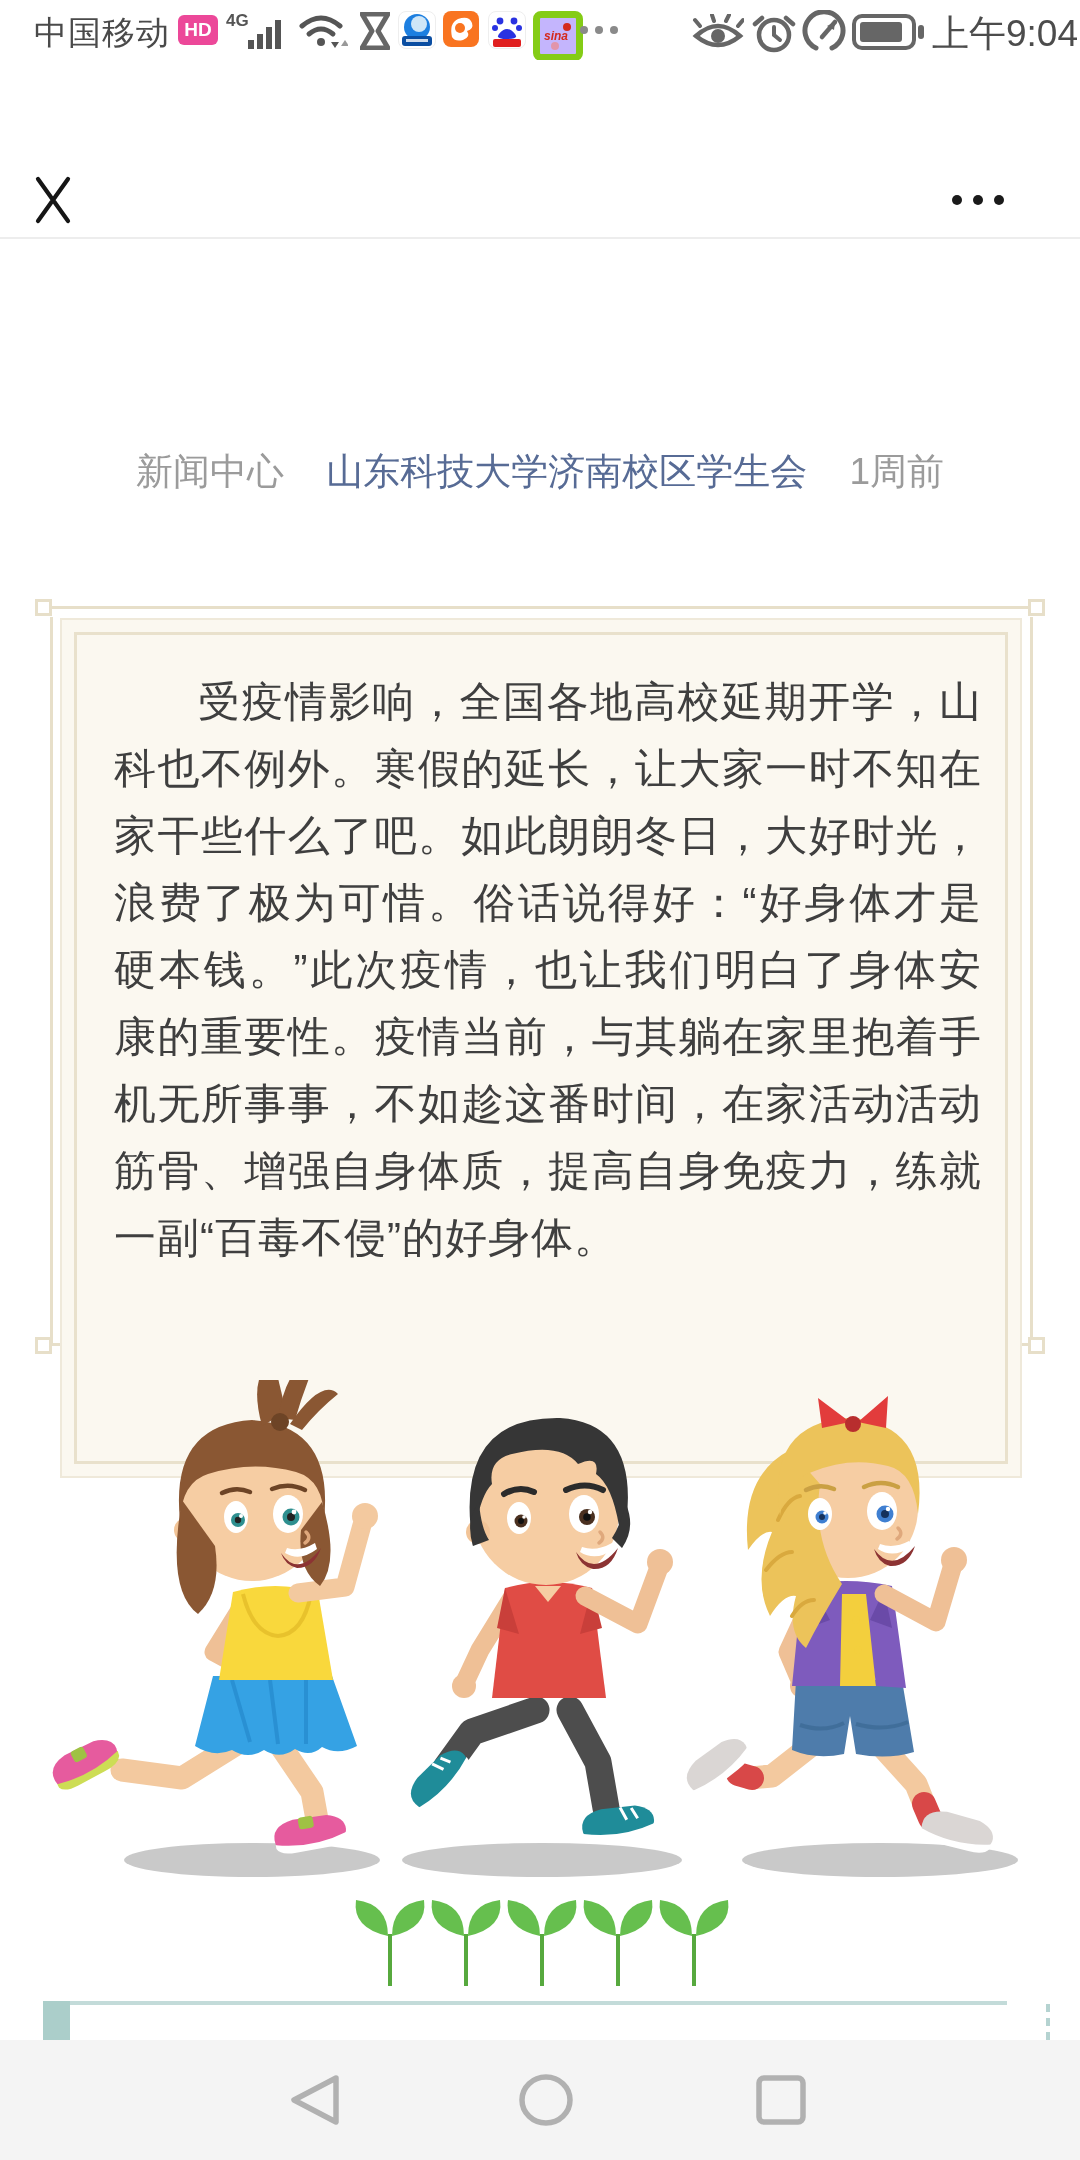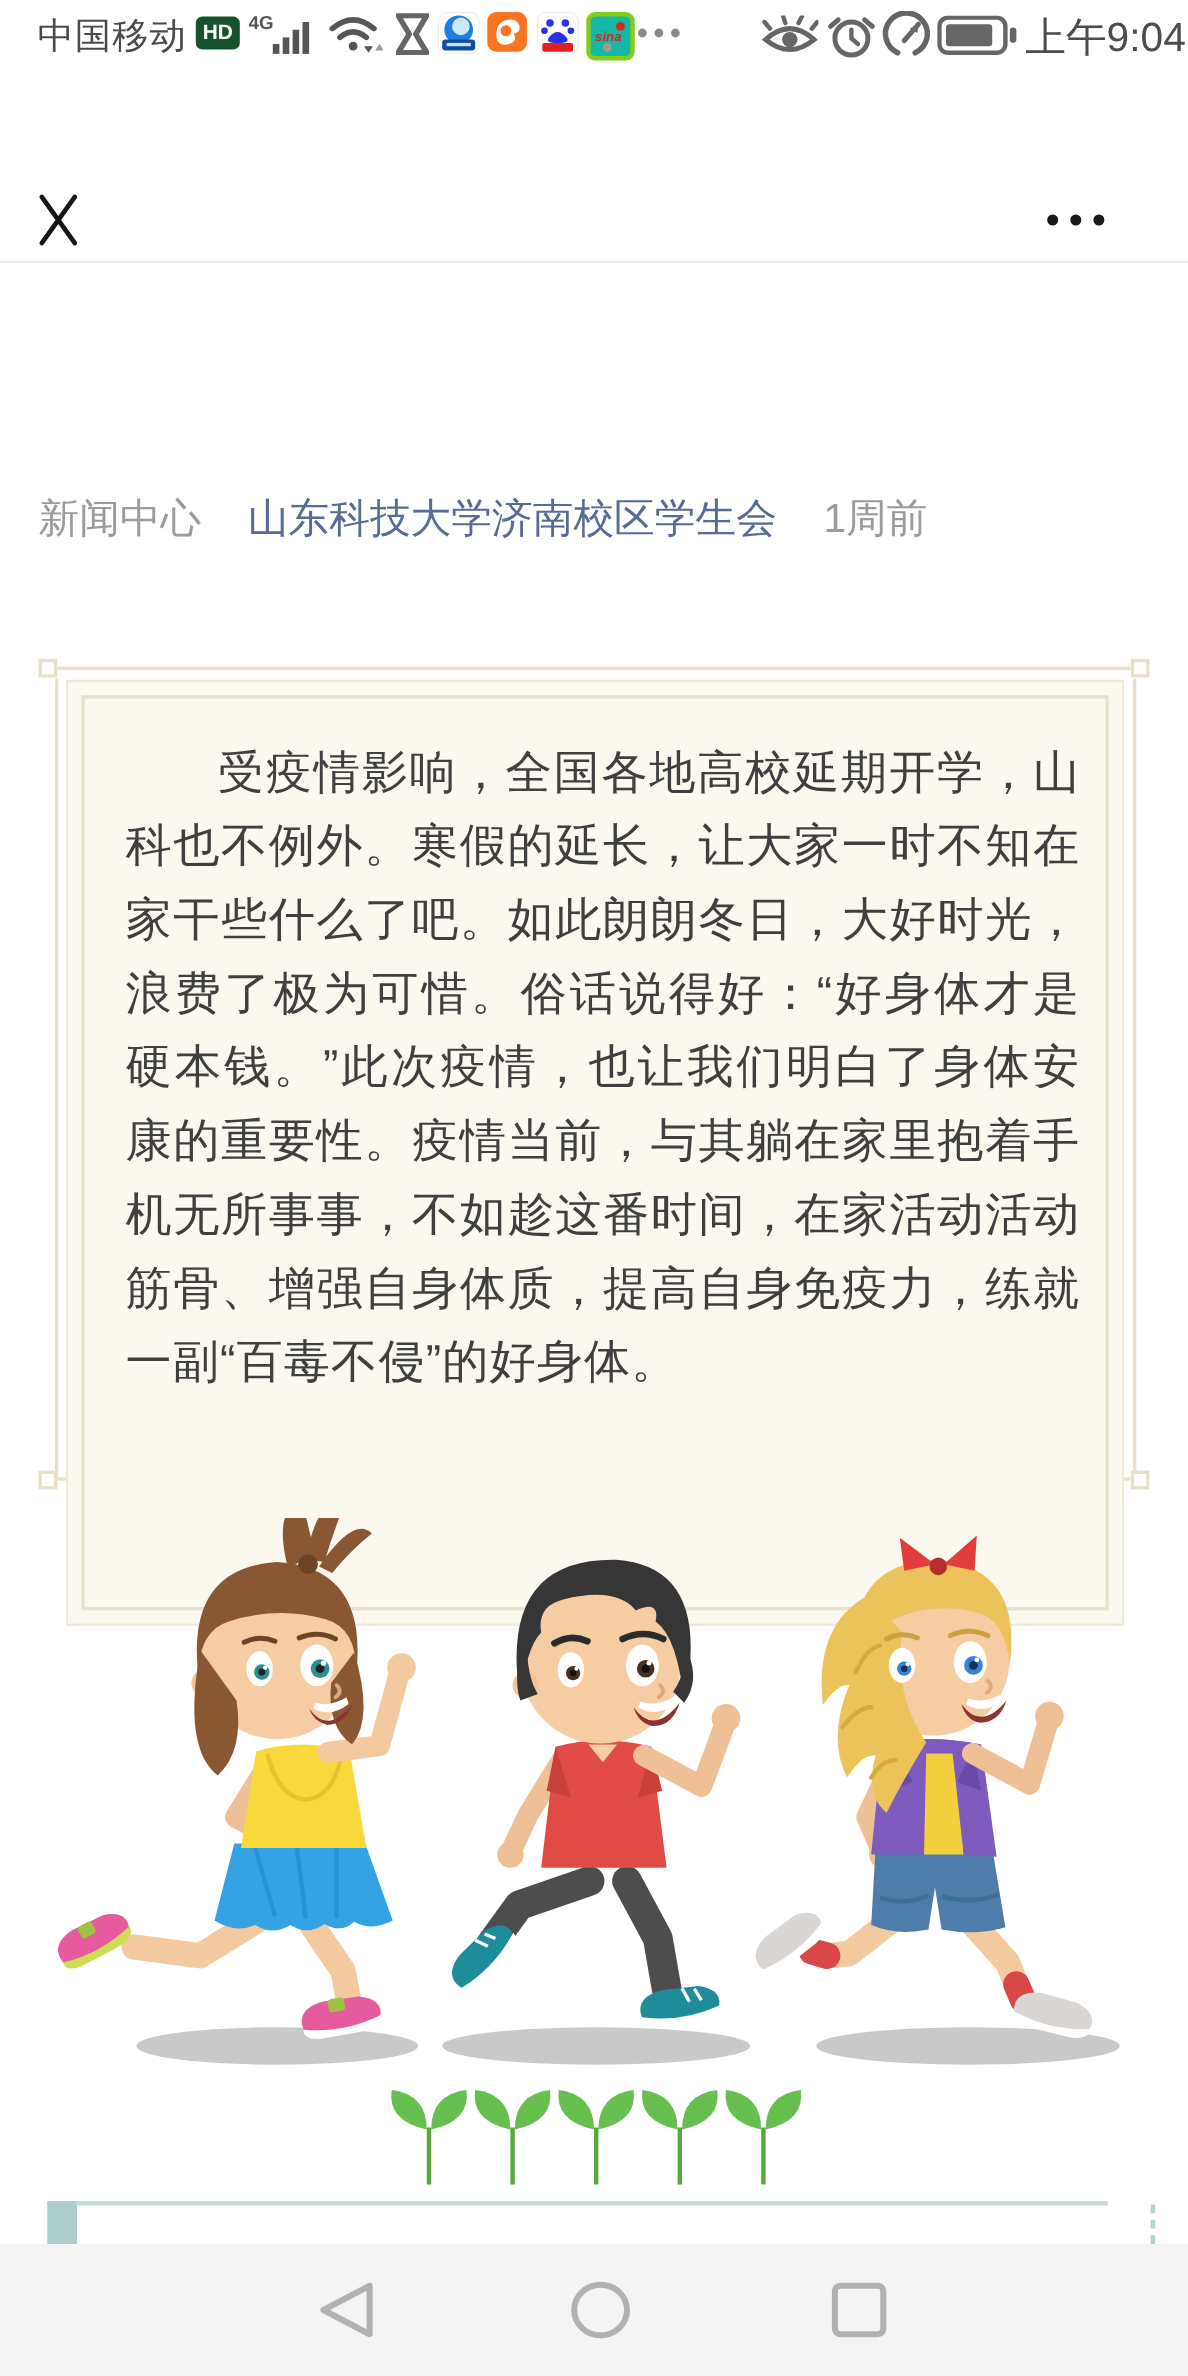--- a/index.html
+++ b/index.html
@@ -1,32 +1,32 @@
 <!DOCTYPE html>
 <html><head>
 <meta charset="utf-8">
 <style>
   html,body{margin:0;padding:0;background:#888;}
   #screen{position:relative;width:1080px;height:2160px;background:#ffffff;overflow:hidden;
           font-family:"Liberation Sans","DejaVu Sans",sans-serif;}
   
   .statusbar{position:absolute;left:0;top:0;width:1080px;height:60px;background:#fff;}
   .sb-carrier{position:absolute;left:34px;top:11px;font-size:33px;color:#4a4a4a;letter-spacing:1px;}
-  .sb-hd{position:absolute;left:178px;top:15px;width:40px;height:30px;background:#14532d;border-radius:6px;
+  .sb-hd{position:absolute;left:178px;top:15px;width:40px;height:30px;background:#ec4899;border-radius:6px;
          color:#fff;font-size:19px;font-weight:bold;text-align:center;line-height:30px;}
   .sb-ico{position:absolute;top:0;}
   .sb-time{position:absolute;left:932px;top:9px;font-size:37px;color:#4c4c4c;}
   .appico{position:absolute;width:36px;height:36px;top:11px;border-radius:8px;overflow:hidden;}
   
   .header{position:absolute;left:0;top:60px;width:1080px;height:118px;background:#fff;}
   .header-divider{position:absolute;left:0;top:177px;width:1080px;height:2px;background:#ededed;}
   
   .title{position:absolute;left:35px;top:222px;width:990px;font-size:58px;line-height:82px;
          color:#1a1a1a;font-weight:500;letter-spacing:1px;}
-  .byline{position:absolute;left:35px;top:447px;width:1010px;font-size:37px;white-space:nowrap;}
+  .byline{position:absolute;left:35px;top:447px;width:1010px;font-size:37px;white-space:nowrap;text-align:center;}
   .byline .cat{color:#9b9b9b;}
   .byline .author{color:#576b95;margin-left:32px;}
   .byline .ago{color:#9b9b9b;margin-left:32px;}
   
   .frame-line{position:absolute;background:#e7dfc9;}
   .frame-sq{position:absolute;width:17px;height:17px;background:#fff;border:3px solid #e7dfc9;box-sizing:border-box;}
   .panel{position:absolute;left:60px;top:618px;width:962px;height:860px;background:#fbf8f0;
          border:2px solid #efe9da;box-sizing:border-box;}
   .panel-inner{position:absolute;left:12px;top:12px;right:12px;bottom:12px;border:3px solid #e9e1cc;}
   .quote-text{position:absolute;left:52px;top:48px;width:868px;font-size:42px;line-height:67px;
@@ -87,21 +87,21 @@
     <div class="appico" style="left:488px;background:#fff;border:1px solid #eee">
       <svg width="36" height="36" viewBox="0 0 36 36">
         <circle cx="11" cy="9" r="3.4" fill="#2932e1"></circle>
         <circle cx="25" cy="9" r="3.4" fill="#2932e1"></circle>
         <circle cx="6" cy="16" r="3" fill="#2932e1"></circle>
         <circle cx="30" cy="16" r="3" fill="#2932e1"></circle>
         <path d="M10,22 Q18,12 26,22 Q30,27 18,27 Q6,27 10,22 Z" fill="#2932e1"></path>
         <rect x="4" y="27" width="28" height="8" rx="2" fill="#e01f1f"></rect>
       </svg>
     </div>
-    <div class="appico" style="left:533px;background:#14b8a6;border:4px solid #84cc16">
+    <div class="appico" style="left:533px;background:#c4b5fd;border:7px solid #84cc16">
       <svg width="36" height="36" viewBox="0 0 36 36">
         <text x="4" y="22" font-size="12" font-weight="bold" font-style="italic" fill="#d42a1d">sina</text>
         <circle cx="27" cy="9" r="4" fill="#d42a1d"></circle>
         <circle cx="15" cy="28" r="4" fill="#e88" opacity=".7"></circle>
       </svg>
     </div>
 
     <svg class="sb-ico" style="left:578px;top:24px" width="44" height="12" viewBox="0 0 44 12">
       <circle cx="6" cy="6" r="4" fill="#8a8a8a"></circle>
         <circle cx="21" cy="6" r="4" fill="#8a8a8a"></circle>

